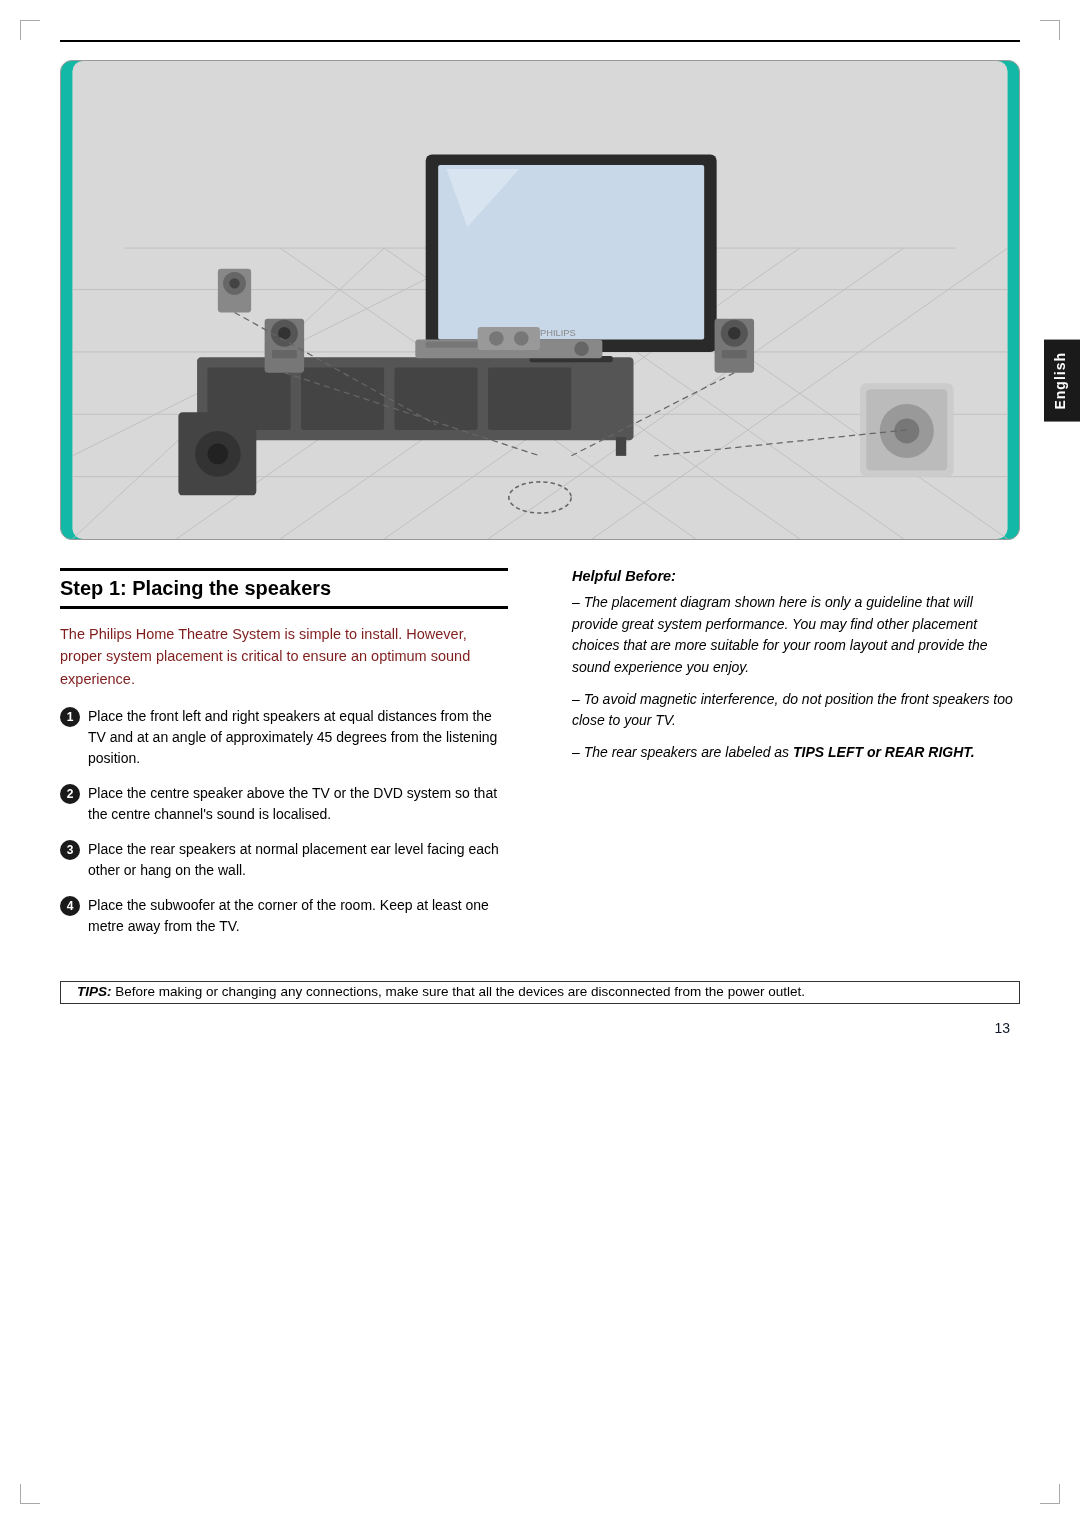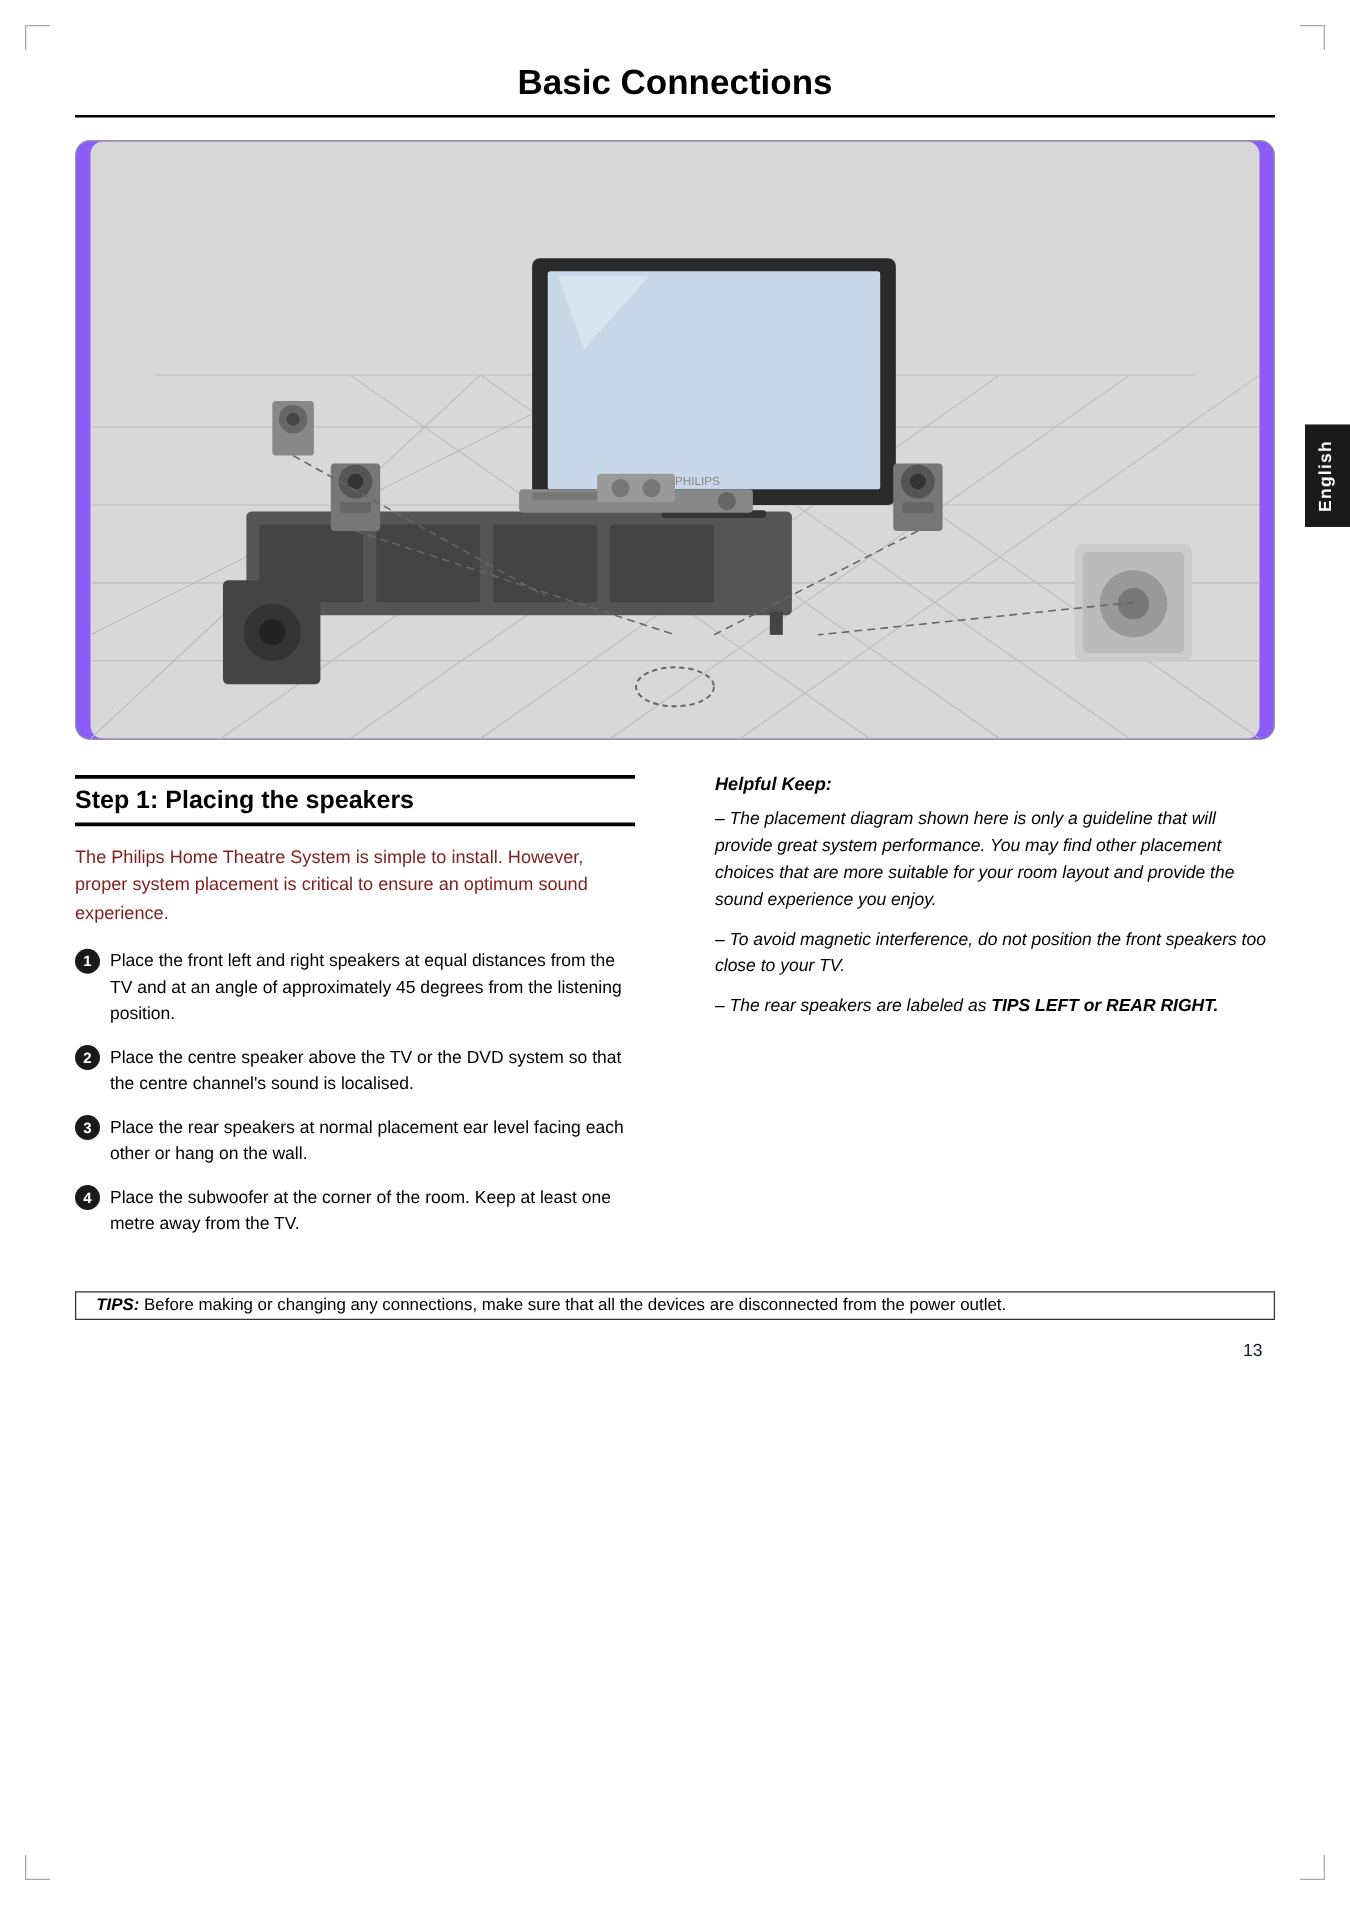--- a/index.html
+++ b/index.html
@@ -65,21 +65,21 @@
       border: none;
       border-top: 2px solid #000;
       margin-bottom: 18px;
     }
 
     
     .hero-image-container {
       width: 100%;
       border: 1.5px solid #999;
       border-radius: 12px;
-      background: #8b5cf6;
+      background: #14b8a6;
       margin-bottom: 28px;
       height: 480px;
       overflow: hidden;
       display: flex;
       align-items: center;
       justify-content: center;
       position: relative;
     }
 
     
@@ -202,21 +202,20 @@
 
 <div class="page-container">
 
   <div class="corner-mark tl"></div>
   <div class="corner-mark tr"></div>
   <div class="corner-mark bl"></div>
   <div class="corner-mark br"></div>
 
   <div class="english-tab">English</div>
 
-  <h1 class="page-title">Basic Connections</h1>
   <hr class="title-underline">
 
   <div class="hero-image-container">
     <svg class="hero-svg" viewBox="0 0 900 460" xmlns="http://www.w3.org/2000/svg">
 
       <rect x="0" y="0" width="900" height="460" fill="#d8d8d8" rx="10"></rect>
 
       <g stroke="#bbb" stroke-width="0.8" fill="none">
 
         <line x1="100" y1="460" x2="500" y2="180"></line>
@@ -323,21 +322,21 @@
             <span>Place the rear speakers at normal placement ear level facing each other or hang on the wall.</span>
           </li>
           <li>
             <span class="num-circle">4</span>
             <span>Place the subwoofer at the corner of the room.  Keep at least one metre away from the TV.</span>
           </li>
         </ul>
     </div>
 
     <div class="step-right">
-      <p class="helpful-hints-title">Helpful Keep:</p>
+      <p class="helpful-hints-title">Helpful Before:</p>
       <div class="hints-container">
 
       <p class="hint-text">– The placement diagram shown here is only a guideline that will provide great system performance.  You may find other placement choices that are more suitable for your room layout and provide the sound experience you enjoy.</p>
           <p class="hint-text">– To avoid magnetic interference, do not position the front speakers too close to your TV.</p>
           <p class="hint-text">– The rear speakers are labeled as <strong>TIPS LEFT or REAR RIGHT.</strong></p>
         </div>
     </div>
 
   </div>
 

